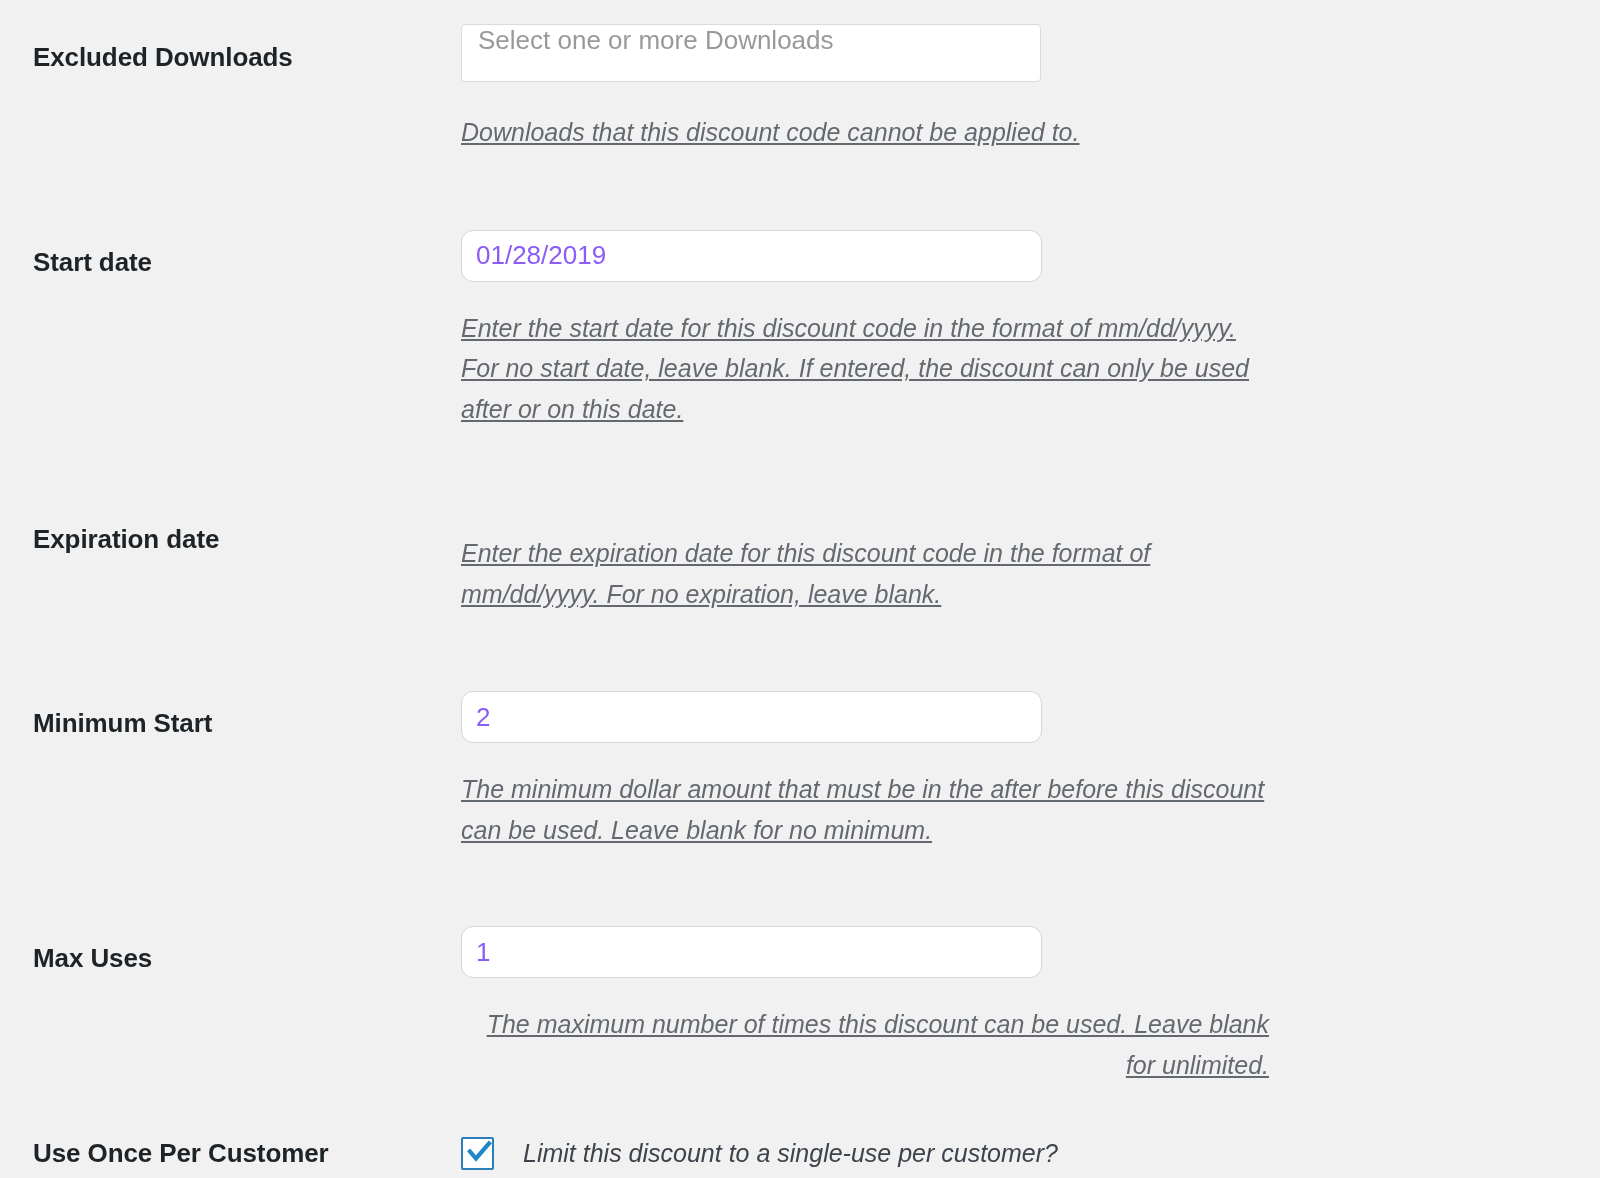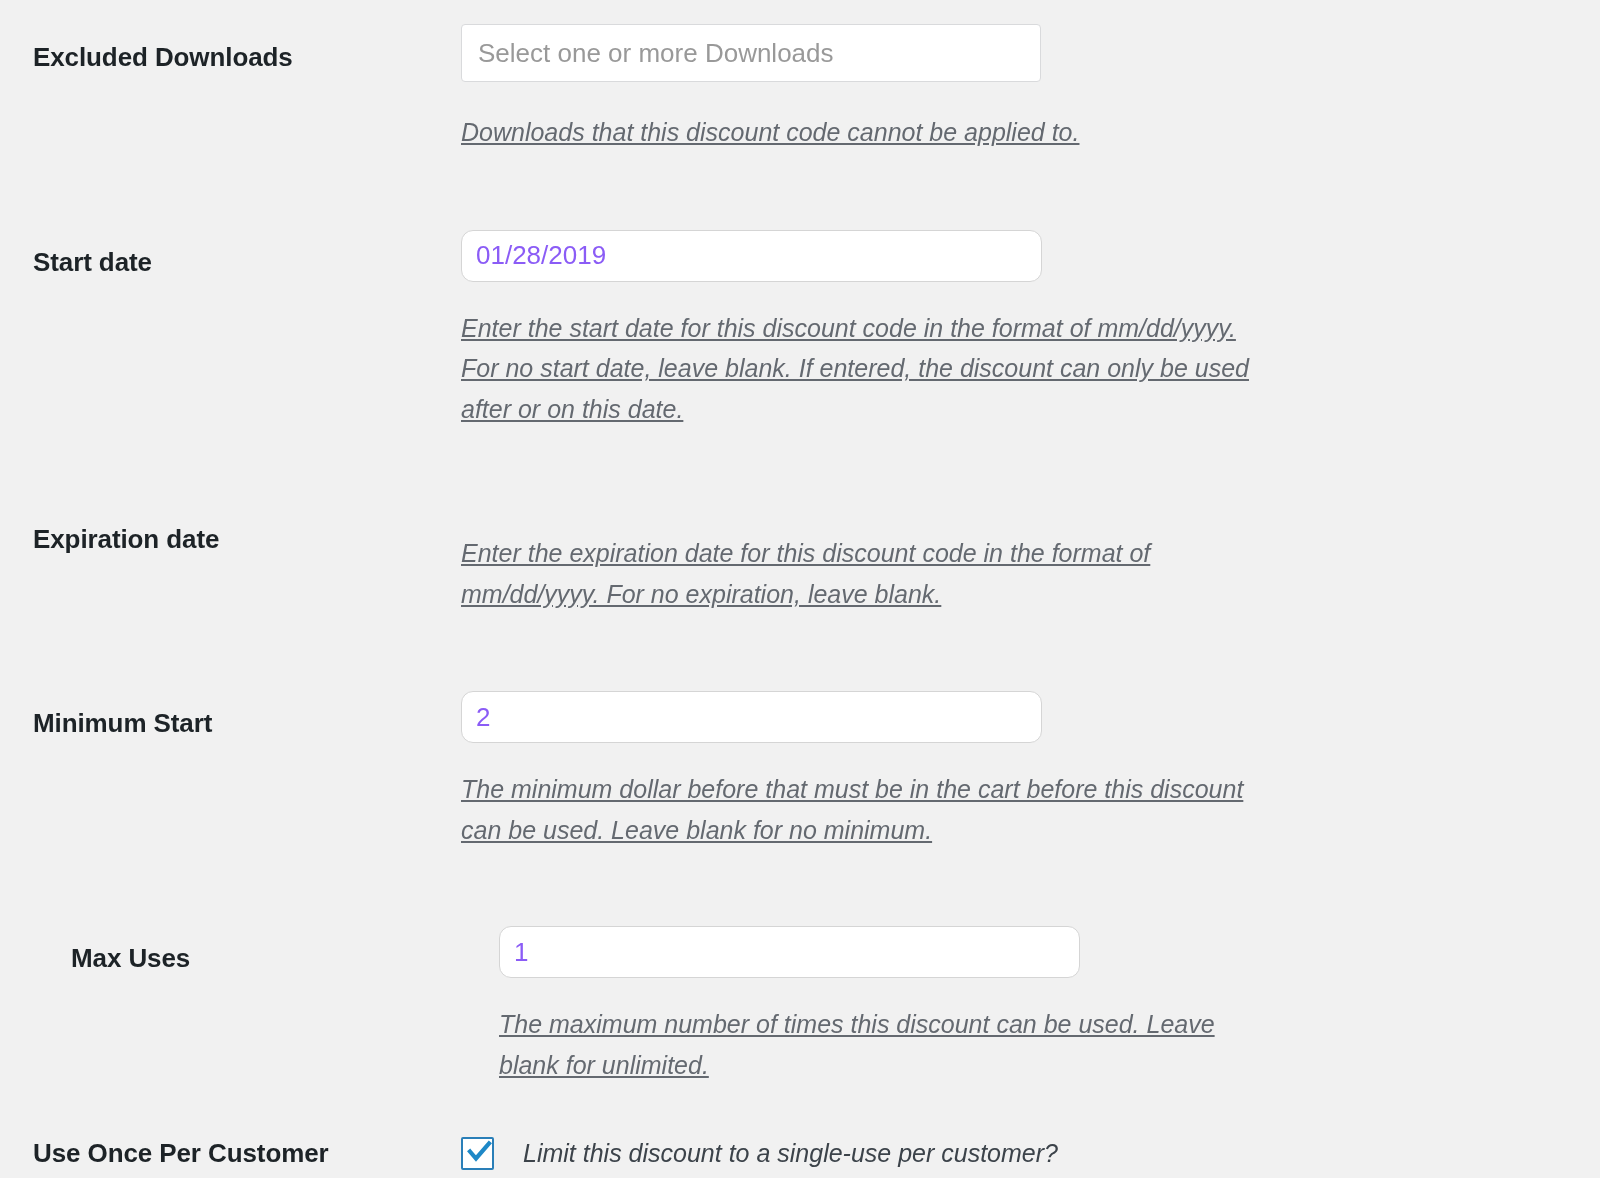--- a/index.html
+++ b/index.html
@@ -58,21 +58,20 @@
     background: #ffffff;
     border: 1px solid #d5d5d5;
     border-radius: 12px;
     outline: none;
     line-height: 44px;
   }
   .text-input::placeholder { color: #8b8f94; opacity: 1; }
 
   .select-box {
     display: flex;
-    align-items: center;
     height: 58px;
     width: 580px;
     padding: 0 16px;
     font-size: 26px;
     color: #999999;
     background: #ffffff;
     border: 1px solid #d9dadc;
     border-radius: 4px;
   }
 
@@ -122,22 +121,22 @@
 
   .row-expiration { margin-top: 78px; }
   .row-expiration .field-label-cell { padding-top: 17px; }
   .row-expiration .desc-wrap { margin-top: 26px; }
 
   .row-minimum    { margin-top: 77px; }
   .row-minimum   .field-label-cell { padding-top: 17px; }
   .row-minimum   .desc-wrap { margin-top: 26px; }
 
   .row-maxuses    { margin-top: 76px; }
-  .row-maxuses   .field-label-cell { padding-top: 17px; margin-left: 38px; }
-  .row-maxuses   .desc-wrap { margin-top: 26px; }
+  .row-maxuses   .field-label-cell { padding-top: 17px; }
+  .row-maxuses   .desc-wrap { margin-top: 26px; text-align: right; }
 
   .row-useonce    { margin-top: 52px; }
   .row-useonce   .field-label-cell { padding-top: 1px; }
 </style>
 </head>
 <body>
 
 <div class="form-table">
 
   <div class="field-row row-excluded">
@@ -177,21 +176,21 @@
     </div>
   </div>
 
   <div class="field-row row-minimum">
     <div class="field-label-cell">
       <span class="field-label">Minimum Start</span>
     </div>
     <div class="field-control-cell">
       <input class="text-input" type="text" value="2" style="">
       <div class="desc-wrap">
-        <p class="description">The minimum dollar before that must be in the cart before this discount can be used. Leave blank for no minimum.</p>
+        <p class="description">The minimum dollar amount that must be in the after before this discount can be used. Leave blank for no minimum.</p>
       </div>
     </div>
   </div>
 
   <div class="field-row row-maxuses">
     <div class="field-label-cell">
       <span class="field-label">Max Uses</span>
     </div>
     <div class="field-control-cell">
       <input class="text-input" type="text" value="1" style="">

